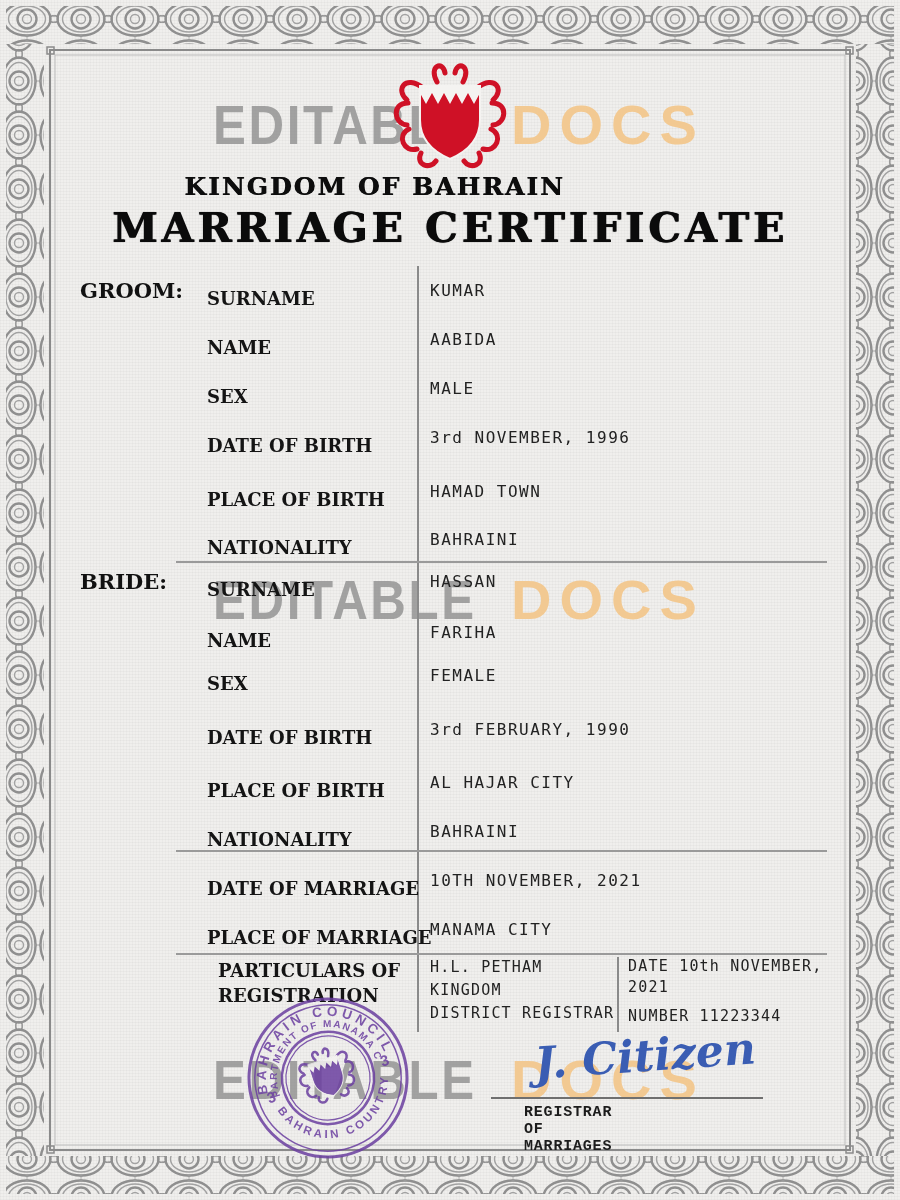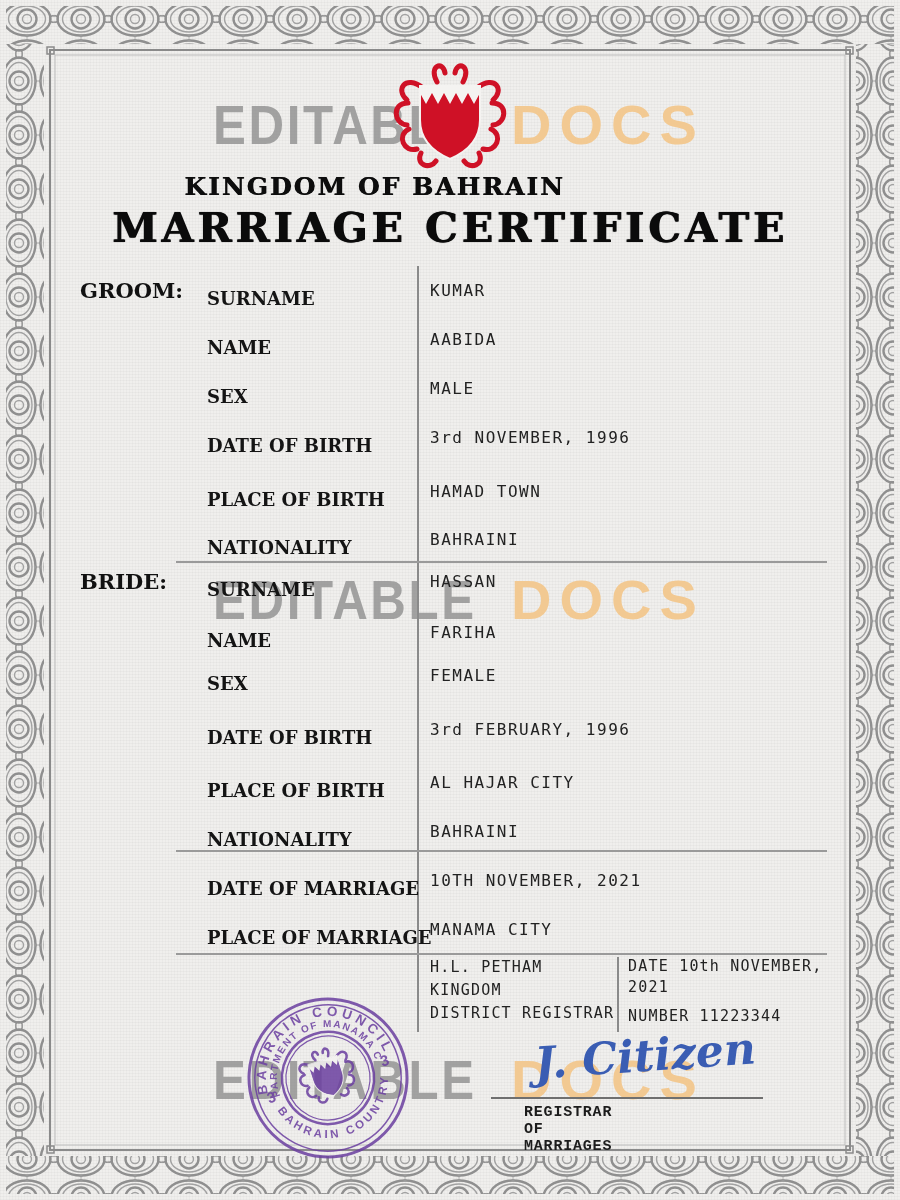--- a/index.html
+++ b/index.html
@@ -196,40 +196,41 @@
   <div class="frow" style="top:622px;">
     <span class="flabel">NAME</span>
     <span class="fvalue">FARIHA</span>
   </div>
   <div class="frow" style="top:665px;">
     <span class="flabel">SEX</span>
     <span class="fvalue">FEMALE</span>
   </div>
   <div class="frow" style="top:719px;">
     <span class="flabel">DATE OF BIRTH</span>
-    <span class="fvalue">3rd FEBRUARY, 1996</span>
+    <span class="fvalue">3rd FEBRUARY, 1990</span>
   </div>
   <div class="frow" style="top:772px;">
     <span class="flabel">PLACE OF BIRTH</span>
     <span class="fvalue">AL HAJAR CITY</span>
   </div>
   <div class="frow" style="top:821px;">
     <span class="flabel">NATIONALITY</span>
     <span class="fvalue">BAHRAINI</span>
   </div>
 
   <div class="frow" style="top:870px;">
     <span class="flabel">DATE OF MARRIAGE</span>
     <span class="fvalue">10TH NOVEMBER, 2021</span>
   </div>
   <div class="frow" style="top:919px;">
     <span class="flabel">PLACE OF MARRIAGE</span>
     <span class="fvalue">MANAMA CITY</span>
   </div>
 
+  <div class="reg-label">PARTICULARS OF REGISTRATION</div>
   <div class="reg-officer">
     <div>H.L. PETHAM</div>
     <div>KINGDOM</div>
     <div>DISTRICT REGISTRAR</div>
   </div>
   <div class="reg-right">
     <div>DATE 10th NOVEMBER,</div>
     <div>2021</div>
     <div class="reg-number">NUMBER 11223344</div>
   </div>

